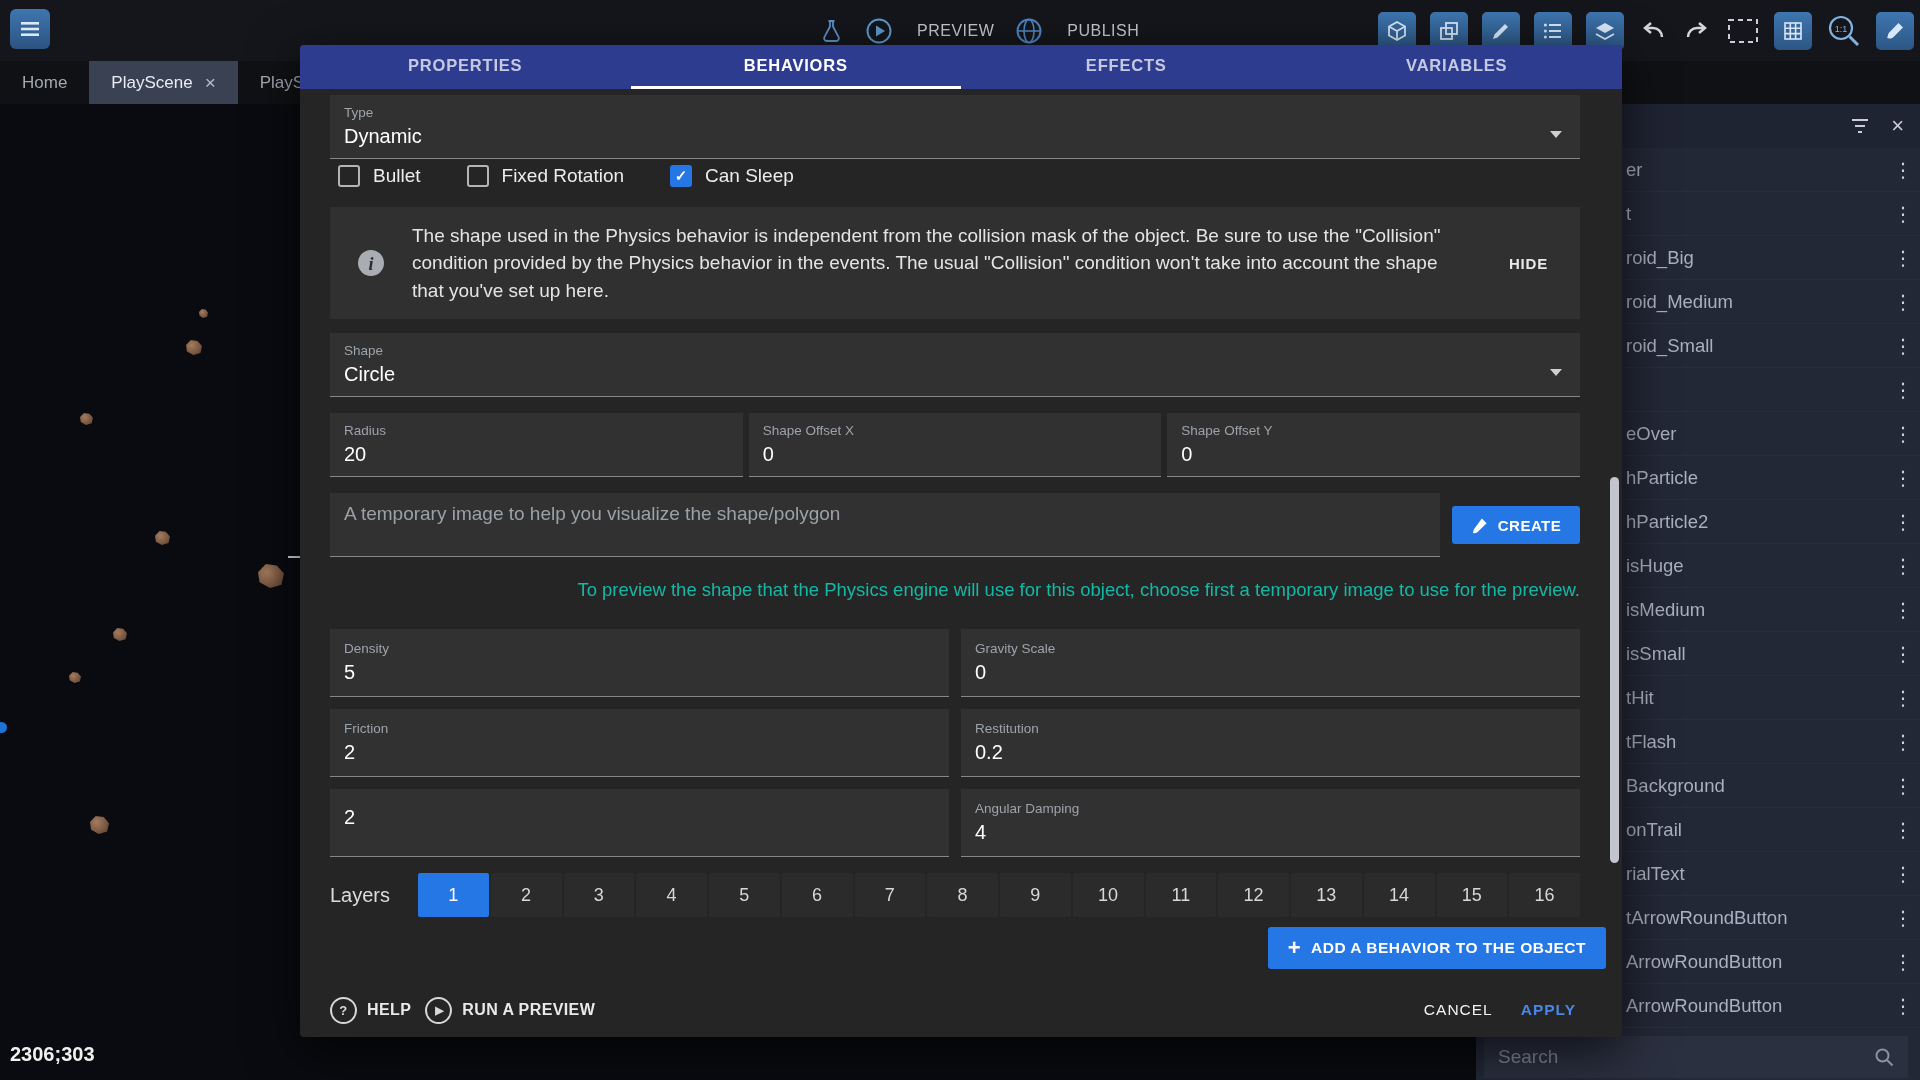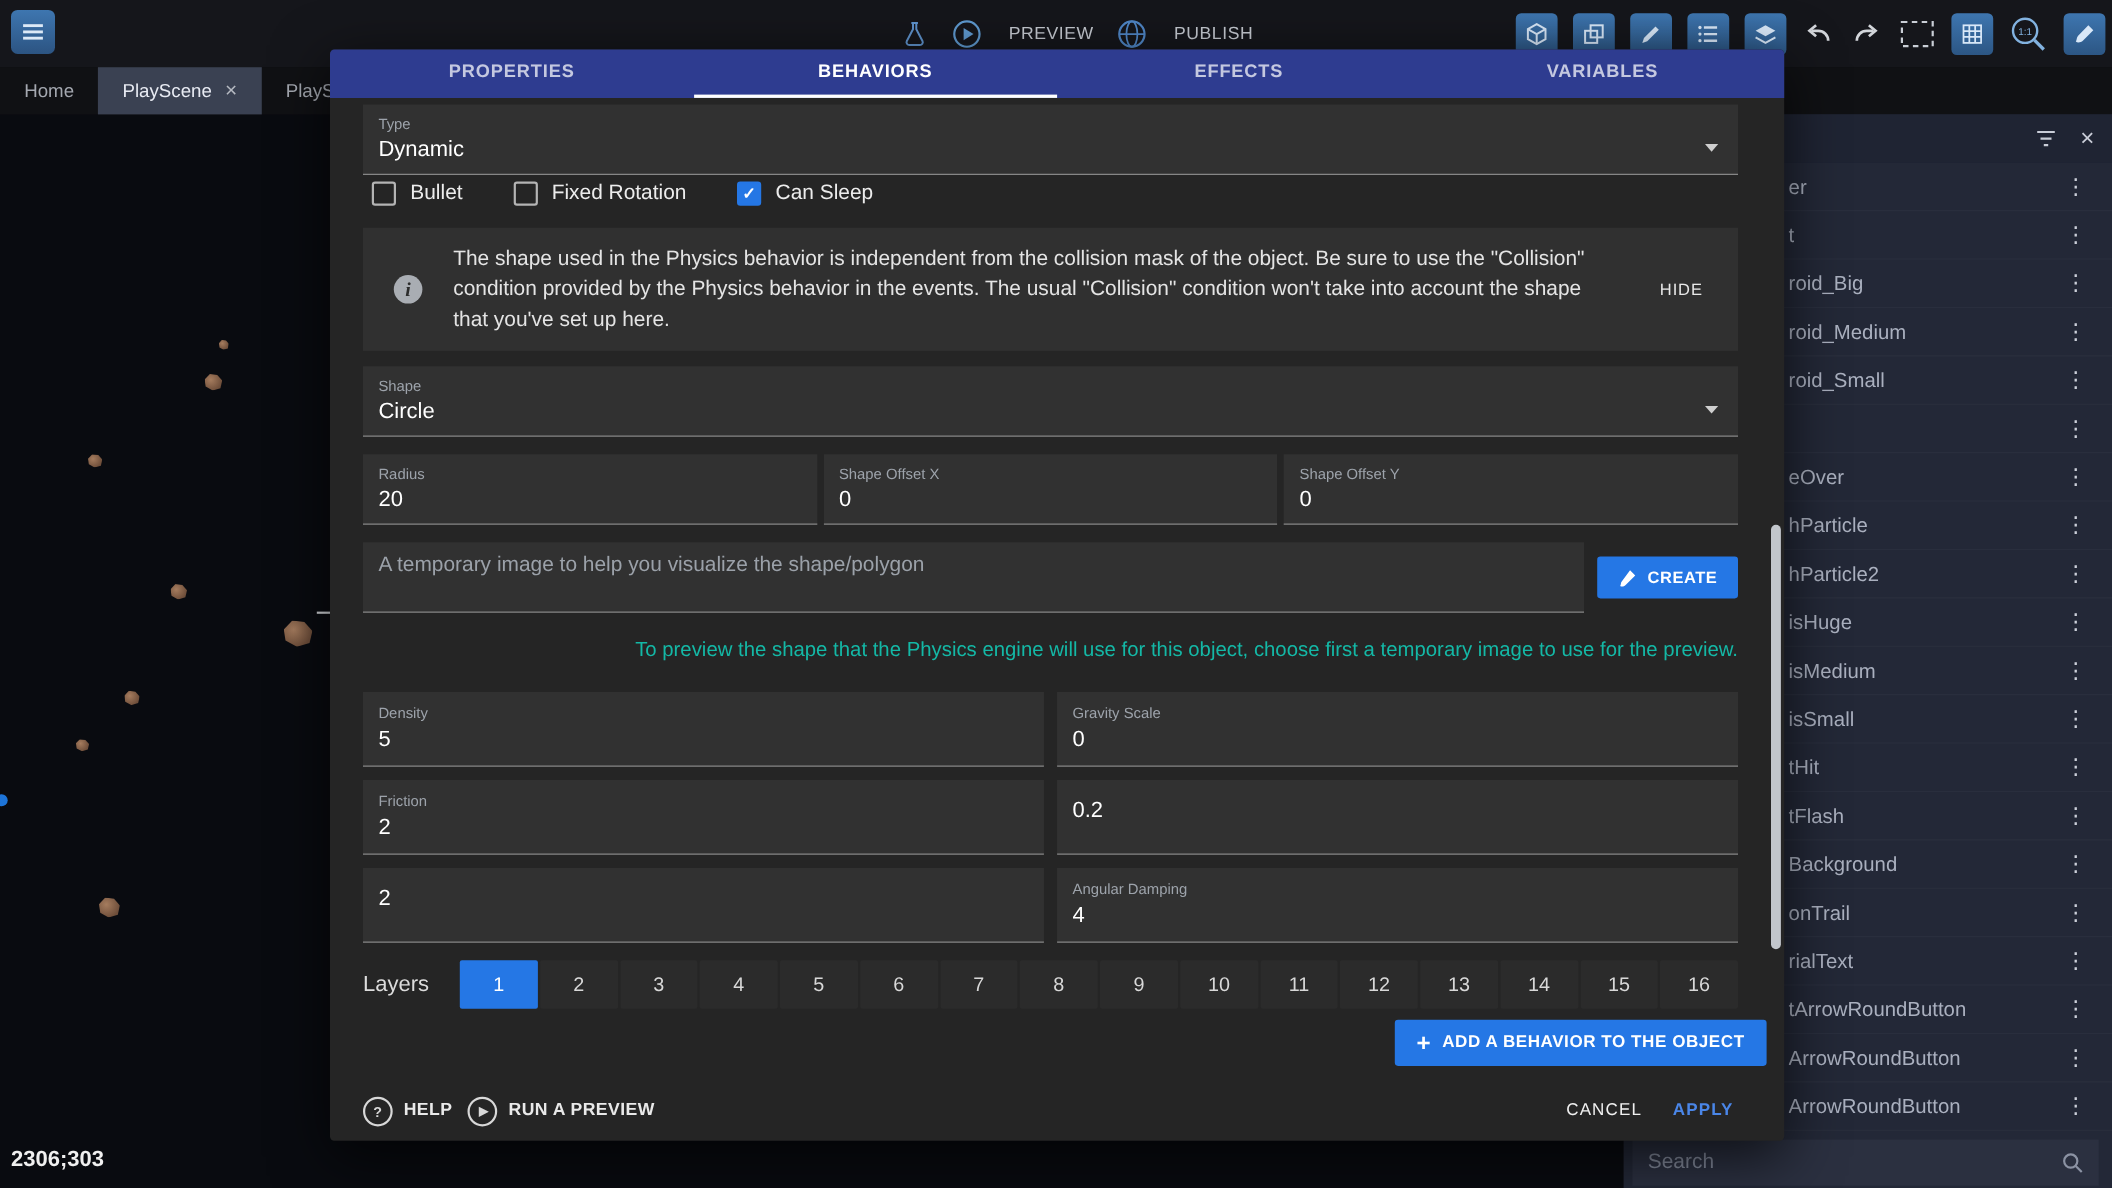--- a/index.html
+++ b/index.html
@@ -33,21 +33,21 @@
   .sel-dot{position:absolute;width:7px;height:7px;border-radius:50%;background:#e6e9ee}
   .blue-marker{position:absolute;width:11px;height:11px;border-radius:50%;background:#1d74d8}
   #coords{position:absolute;left:10px;bottom:14px;font-size:20px;font-weight:bold;color:#f0f0f0}
 
   
   #objects-panel{position:absolute;top:104px;right:0;width:444px;bottom:0;background:#232837;z-index:3}
   .panel-header{height:44px;background:#1f2433;display:flex;align-items:center;justify-content:flex-end;
     gap:20px;padding:0 16px}
   .panel-x{font-size:22px;color:#c9cdd8;line-height:1}
   .obj-rows{position:absolute;top:44px;left:0;right:0}
-  .obj-row{height:44px;display:flex;align-items:center;padding-left:150px;padding-right:22px;
+  .obj-row{height:44px;display:flex;align-items:center;padding-left:150px;padding-right:6px;
     border-bottom:1px solid rgba(255,255,255,.03)}
   .obj-row .name{flex:1;font-size:18.5px;color:#aab0bf;white-space:nowrap;overflow:hidden}
   .obj-row .more{font-size:20px;color:#ccd0da;width:22px;text-align:center}
   .panel-search{position:absolute;left:8px;right:12px;bottom:2px;height:42px;background:#2b3040;
     display:flex;align-items:center;padding:0 14px;gap:10px}
   .panel-search input{flex:1;background:none;border:none;outline:none;color:#aeb4c3;font-size:19px;font-family:inherit}
   .panel-search input::placeholder{color:#818899;opacity:1}
 
   
   #dialog{position:absolute;left:300px;top:45px;width:1322px;height:992px;background:#252525;border-radius:4px;
@@ -66,21 +66,21 @@
   .cb-row{display:flex;align-items:center;margin-top:0;height:34px;gap:46px;padding-left:8px}
   .cb{display:flex;align-items:center;gap:13px}
   .cb .box{width:22px;height:22px;border:2px solid #b4b4b4;border-radius:3px;display:flex;align-items:center;
     justify-content:center;font-size:15px;color:#fff;font-weight:bold}
   .cb .tick{display:none}
   .cb.checked .box{background:var(--accent);border-color:var(--accent)}
   .cb.checked .tick{display:block}
   .cb .lbl{font-size:19px;color:#ececec}
   .info-box{margin-top:14px;background:#303030;display:flex;align-items:center;gap:26px;padding:14px 26px;min-height:112px}
   .info-text{flex:1;font-size:19px;line-height:1.45;color:#e4e4e4;padding-right:14px}
-  .hide-btn{font-size:15px;font-weight:normal;letter-spacing:.8px;color:#e8e8e8;padding:8px 6px}
+  .hide-btn{font-size:15px;font-weight:bold;letter-spacing:.8px;color:#e8e8e8;padding:8px 6px}
   .mt14{margin-top:14px}
   .row3{display:flex;gap:6px;margin-top:16px}
   .row3 .field{flex:1}
   .temp-row{display:flex;align-items:center;gap:12px;margin-top:16px}
   .field.temp{flex:1;height:64px;display:flex;align-items:flex-start}
   .field.temp .f-value{font-size:19px;color:#9ba1a9;margin-top:0}
   .btn-primary{background:var(--accent);color:#fff;font-weight:bold;letter-spacing:.5px;border:none;
     border-radius:3px;display:flex;align-items:center;justify-content:center;gap:10px;font-family:inherit}
   .create-btn{width:128px;height:38px;font-size:15px}
   .hint{margin-top:22px;text-align:right;font-size:18.5px;color:#14b8a6;height:26px}
@@ -467,20 +467,21 @@
             <span class="f-label">Gravity Scale</span>
             <span class="f-value">0</span>
           </div>
 
           <div class="field">
             <span class="f-label">Friction</span>
             <span class="f-value">2</span>
           </div>
 
           <div class="field">
+            <span class="f-label">Restitution</span>
             <span class="f-value">0.2</span>
           </div>
 
           <div class="field">
             <span class="f-value">2</span>
           </div>
 
           <div class="field">
             <span class="f-label">Angular Damping</span>
             <span class="f-value">4</span>

